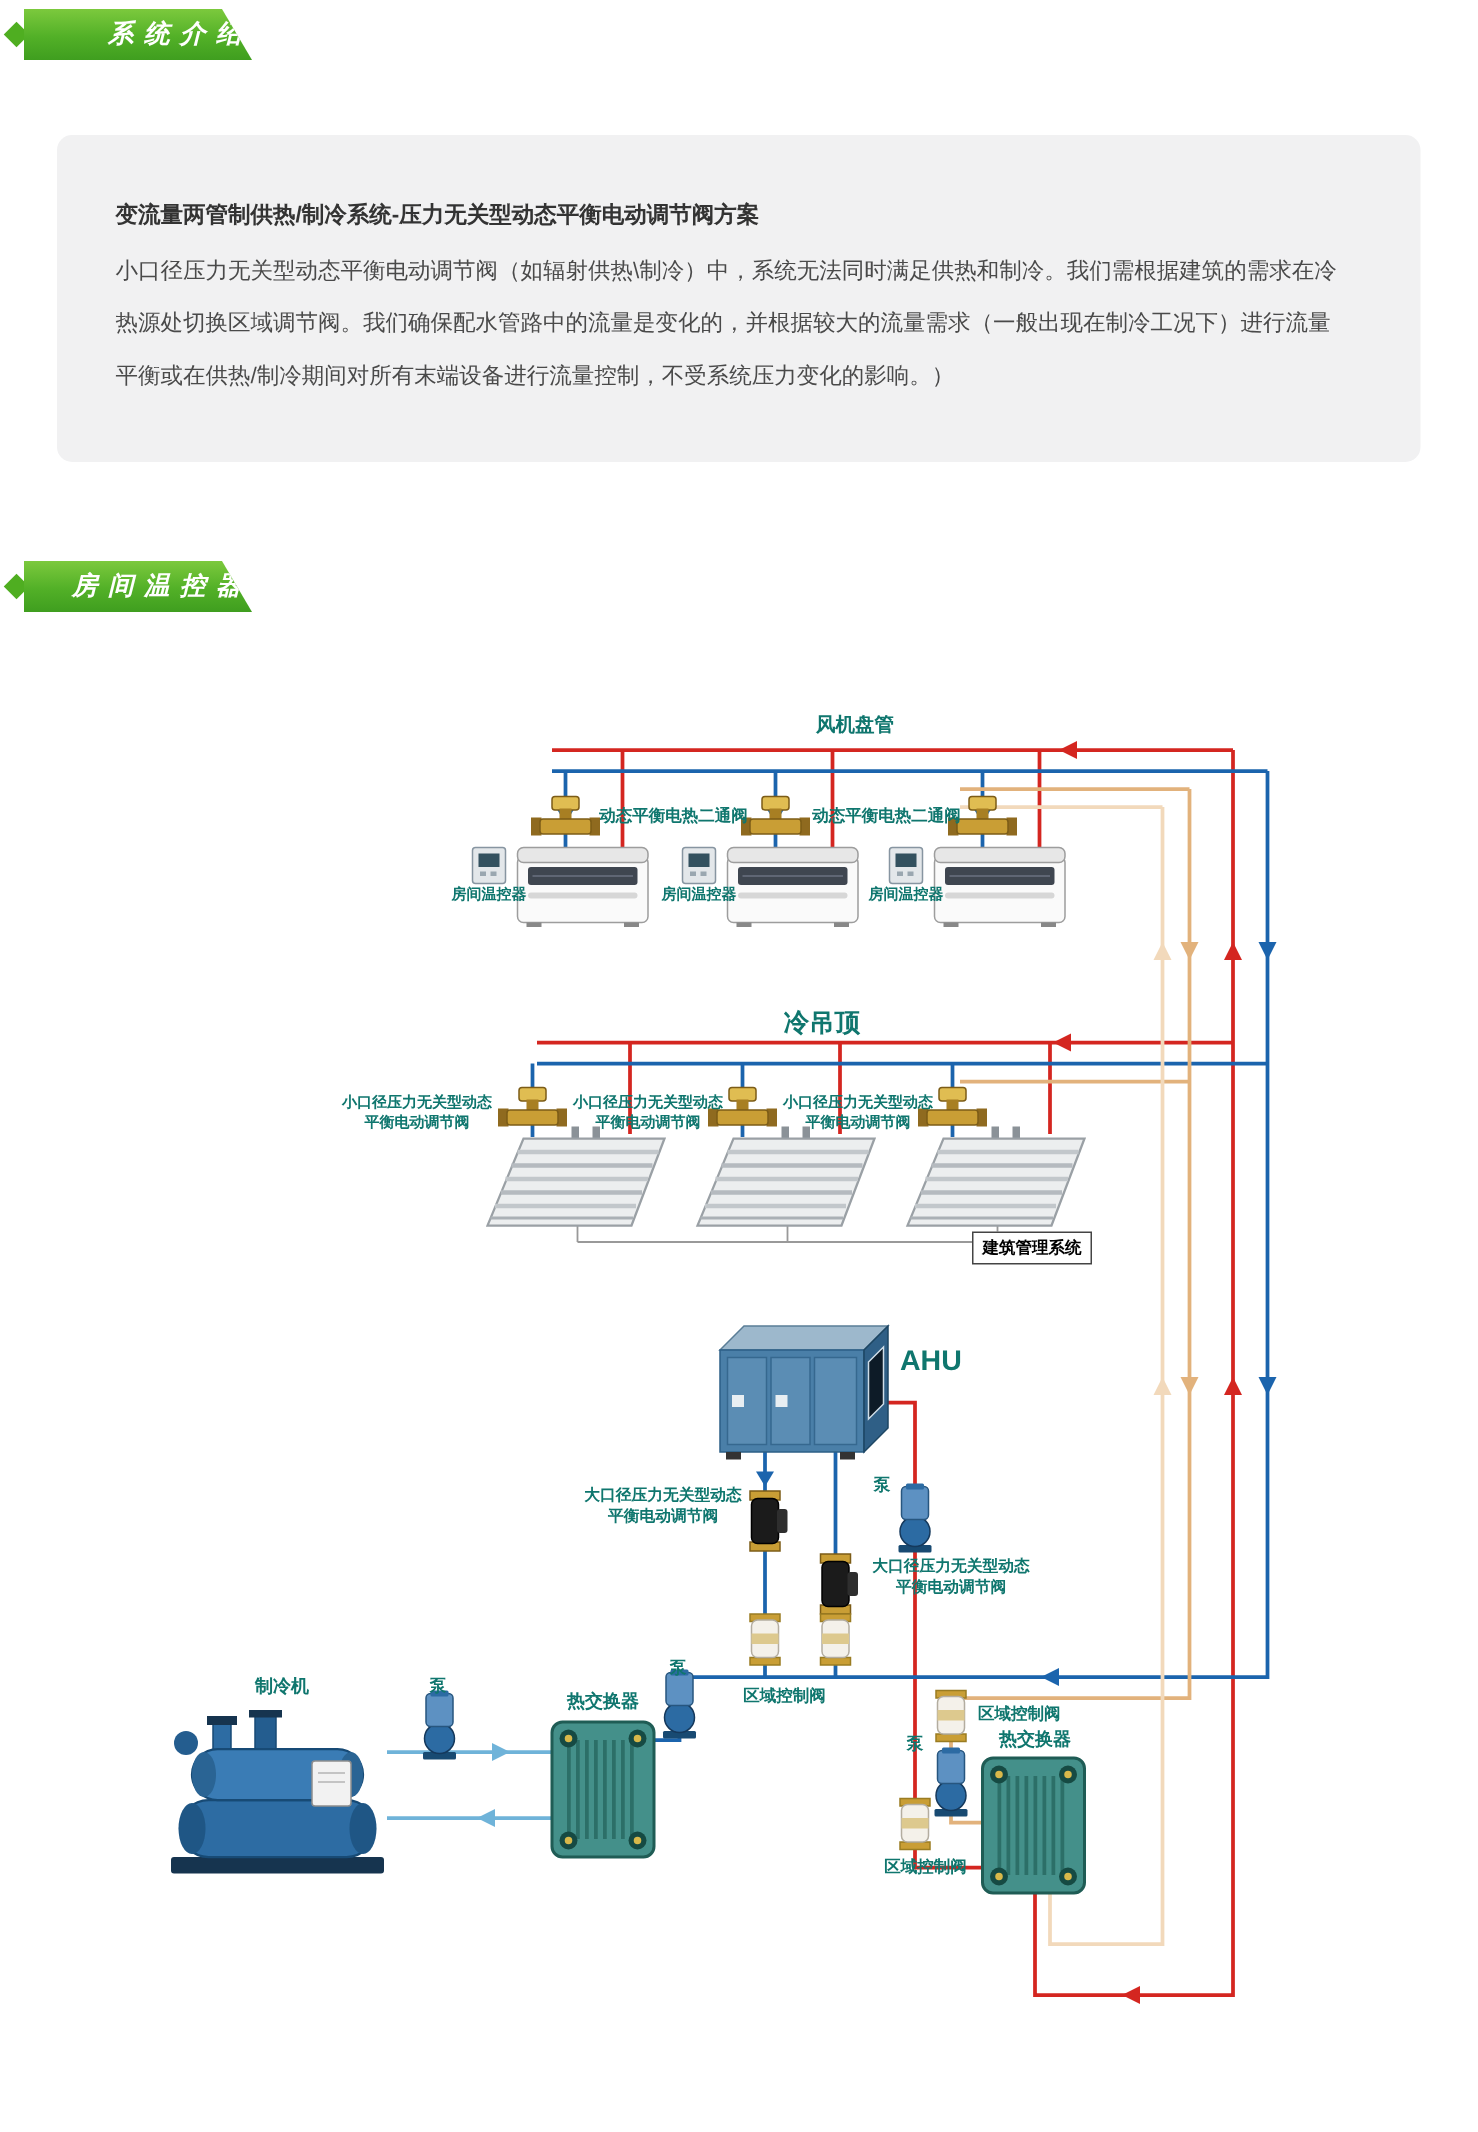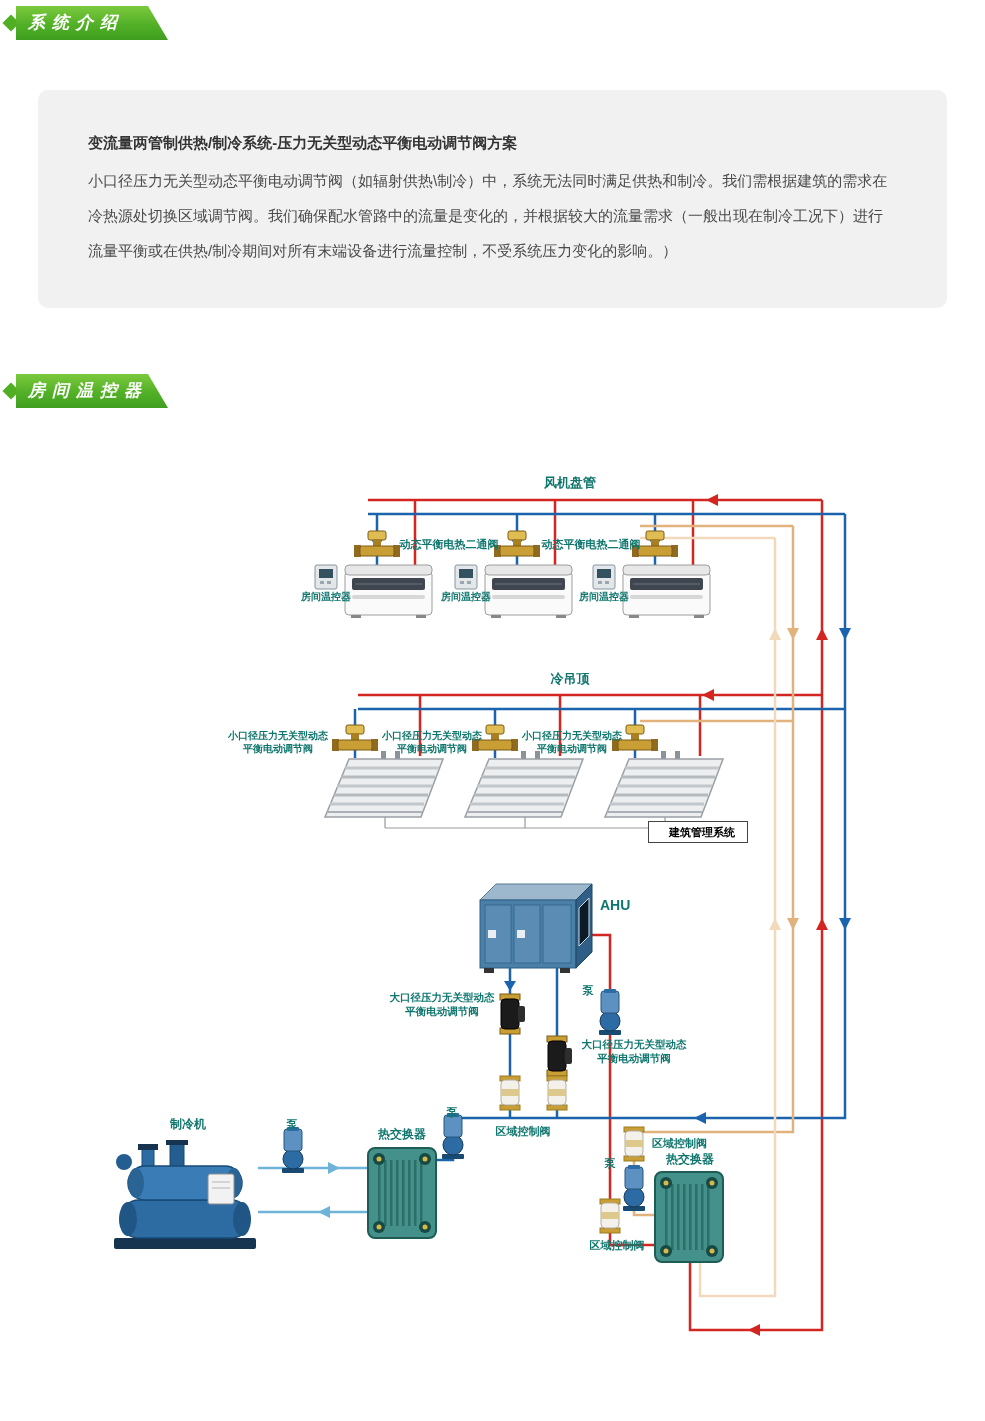--- a/index.html
+++ b/index.html
@@ -1,35 +1,35 @@
 <!DOCTYPE html>
 <html><head>
 <meta charset="utf-8">
 <style>
   html,body{margin:0;padding:0;background:#fff;}
   .page{position:relative;width:985px;height:1421px;background:#ffffff;overflow:hidden;
         font-family:"Liberation Sans","DejaVu Sans",sans-serif;}
   
-  .banner{position:absolute;left:0;height:36px;width:300px;z-index:4;}
+  .banner{position:absolute;left:0;height:36px;width:300px;z-index:4;text-align:right;}
   .banner-diamond{position:absolute;left:5px;top:11px;width:12px;height:12px;background:#4fae21;transform:rotate(45deg);}
   .banner-band{position:absolute;left:16px;top:0;width:152px;height:34px;
                background:linear-gradient(180deg,#7cc93d 0%,#52b027 55%,#3f9e1f 100%);
                clip-path:polygon(0 0,132px 0,152px 100%,0 100%);
                box-shadow:2px 2px 3px rgba(0,0,0,0.18);}
   .banner-text{display:block;padding-left:12px;line-height:33px;color:#ffffff;
                font-style:italic;font-weight:bold;font-size:17px;letter-spacing:7px;}
   
   .intro-box{position:absolute;left:38px;top:90px;width:909px;height:218px;background:#f1f1f2;
              border-radius:10px;z-index:2;}
-  .intro-inner{padding:44px 52px 0 50px;}
+  .intro-inner{padding:44px 52px 0 39px;}
   .intro-title{font-size:15px;font-weight:bold;color:#333;margin:0 0 10px 0;}
   .intro-body{font-size:15px;color:#4a4a4a;line-height:35px;margin:0;}
   
   .dl{position:absolute;z-index:3;font-weight:bold;color:#0f766e;line-height:1.3;text-align:center;}
-  .bms-box{position:absolute;z-index:3;border:1px solid #444;background:#fff;font-weight:bold;padding-left:20px;}
+  .bms-box{position:absolute;z-index:3;border:1px solid #444;background:#fff;font-weight:bold;text-align:center;}
   svg{position:absolute;z-index:1;}
 </style>
 </head>
 <body>
 
 <div class="page">
 
   <div class="banner" style="top:6px">
     <span class="banner-diamond"></span>
     <div class="banner-band">
@@ -254,26 +254,26 @@
     <use href="#ic-hx" transform="translate(655,1172)"></use>
     <use href="#ic-wvalve" transform="translate(599,1199)"></use>
   </svg>
 
   <div class="dl" style="left:525px;top:475px;width:90px;font-size:13px">风机盘管</div>
   <div class="dl" style="left:390px;top:537px;width:118px;font-size:11px">动态平衡电热二通阀</div>
   <div class="dl" style="left:532px;top:537px;width:118px;font-size:11px">动态平衡电热二通阀</div>
   <div class="dl" style="left:294px;top:590px;width:64px;font-size:10px">房间温控器</div>
   <div class="dl" style="left:434px;top:590px;width:64px;font-size:10px">房间温控器</div>
   <div class="dl" style="left:572px;top:590px;width:64px;font-size:10px">房间温控器</div>
-  <div class="dl" style="left:525px;top:671px;width:90px;font-size:13px">冷吊顶</div>
+  <div class="dl" style="left:503px;top:671px;width:90px;font-size:17px">冷吊顶</div>
   <div class="dl" style="left:225px;top:729px;width:106px;font-size:10px">小口径压力无关型动态平衡电动调节阀</div>
   <div class="dl" style="left:379px;top:729px;width:106px;font-size:10px">小口径压力无关型动态平衡电动调节阀</div>
   <div class="dl" style="left:519px;top:729px;width:106px;font-size:10px">小口径压力无关型动态平衡电动调节阀</div>
   <div class="bms-box" style="left:648px;top:821px;width:78px;height:20px;font-size:11px;line-height:20px">建筑管理系统</div>
-  <div class="dl" style="left:600px;top:896px;width:46px;font-size:14px;text-align:left;font-weight:600">AHU</div>
+  <div class="dl" style="left:600px;top:896px;width:46px;font-size:19px;text-align:left;font-weight:600">AHU</div>
   <div class="dl" style="left:386px;top:991px;width:112px;font-size:10.5px">大口径压力无关型动态平衡电动调节阀</div>
   <div class="dl" style="left:578px;top:1038px;width:112px;font-size:10.5px">大口径压力无关型动态平衡电动调节阀</div>
   <div class="dl" style="left:580px;top:983px;width:16px;font-size:11px">泵</div>
   <div class="dl" style="left:488px;top:1124px;width:70px;font-size:11px">区域控制阀</div>
   <div class="dl" style="left:158px;top:1117px;width:60px;font-size:12px">制冷机</div>
   <div class="dl" style="left:284px;top:1117px;width:16px;font-size:11px">泵</div>
   <div class="dl" style="left:376px;top:1127px;width:52px;font-size:12px">热交换器</div>
   <div class="dl" style="left:444px;top:1105px;width:16px;font-size:11px">泵</div>
   <div class="dl" style="left:652px;top:1136px;width:70px;font-size:11px;text-align:left">区域控制阀</div>
   <div class="dl" style="left:602px;top:1156px;width:16px;font-size:11px">泵</div>

